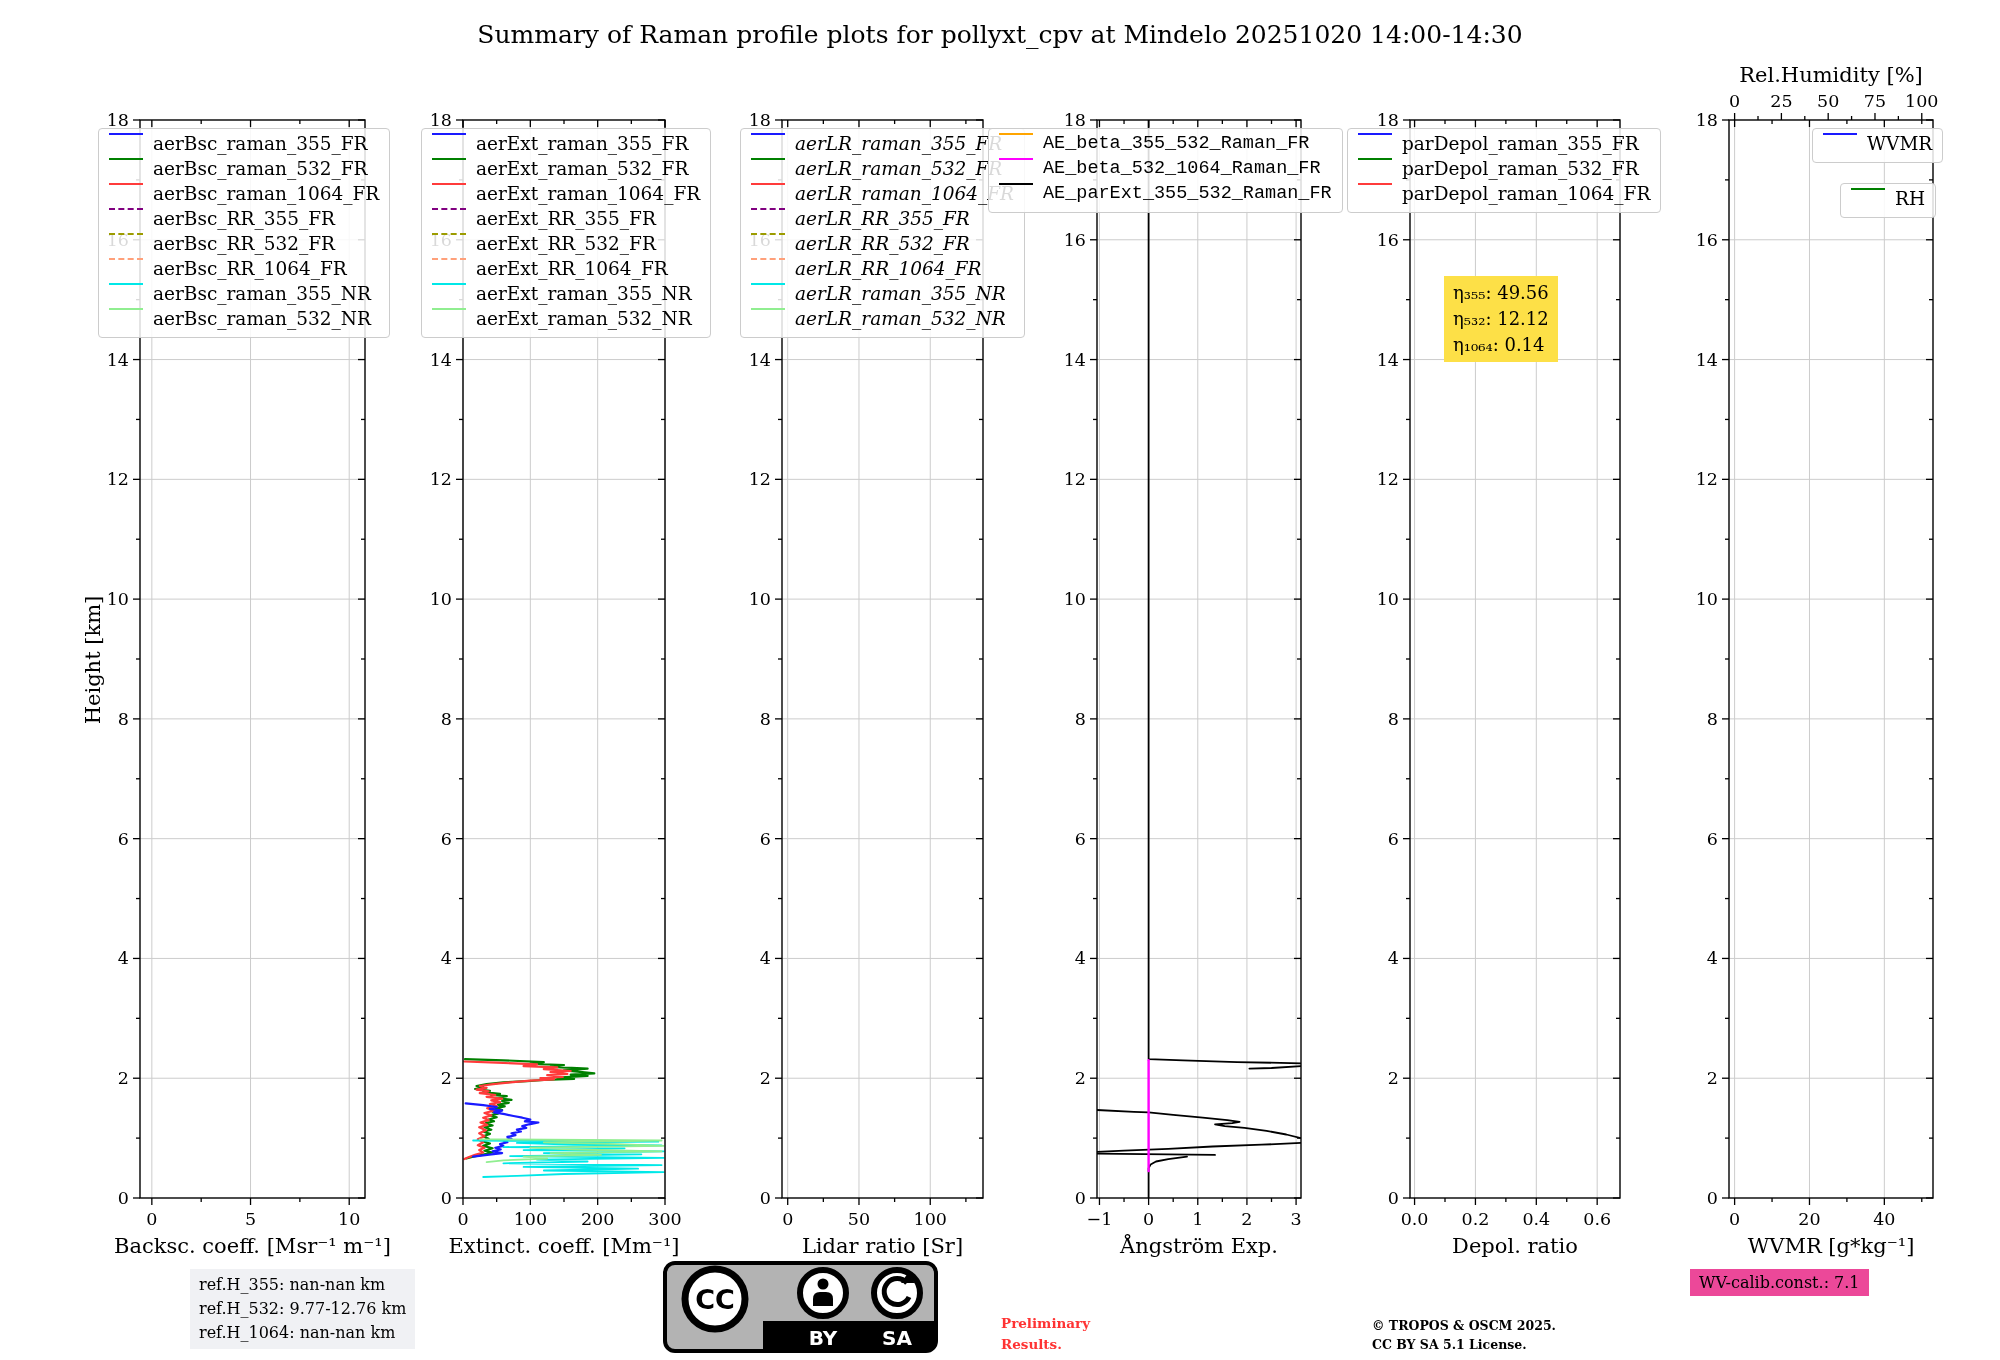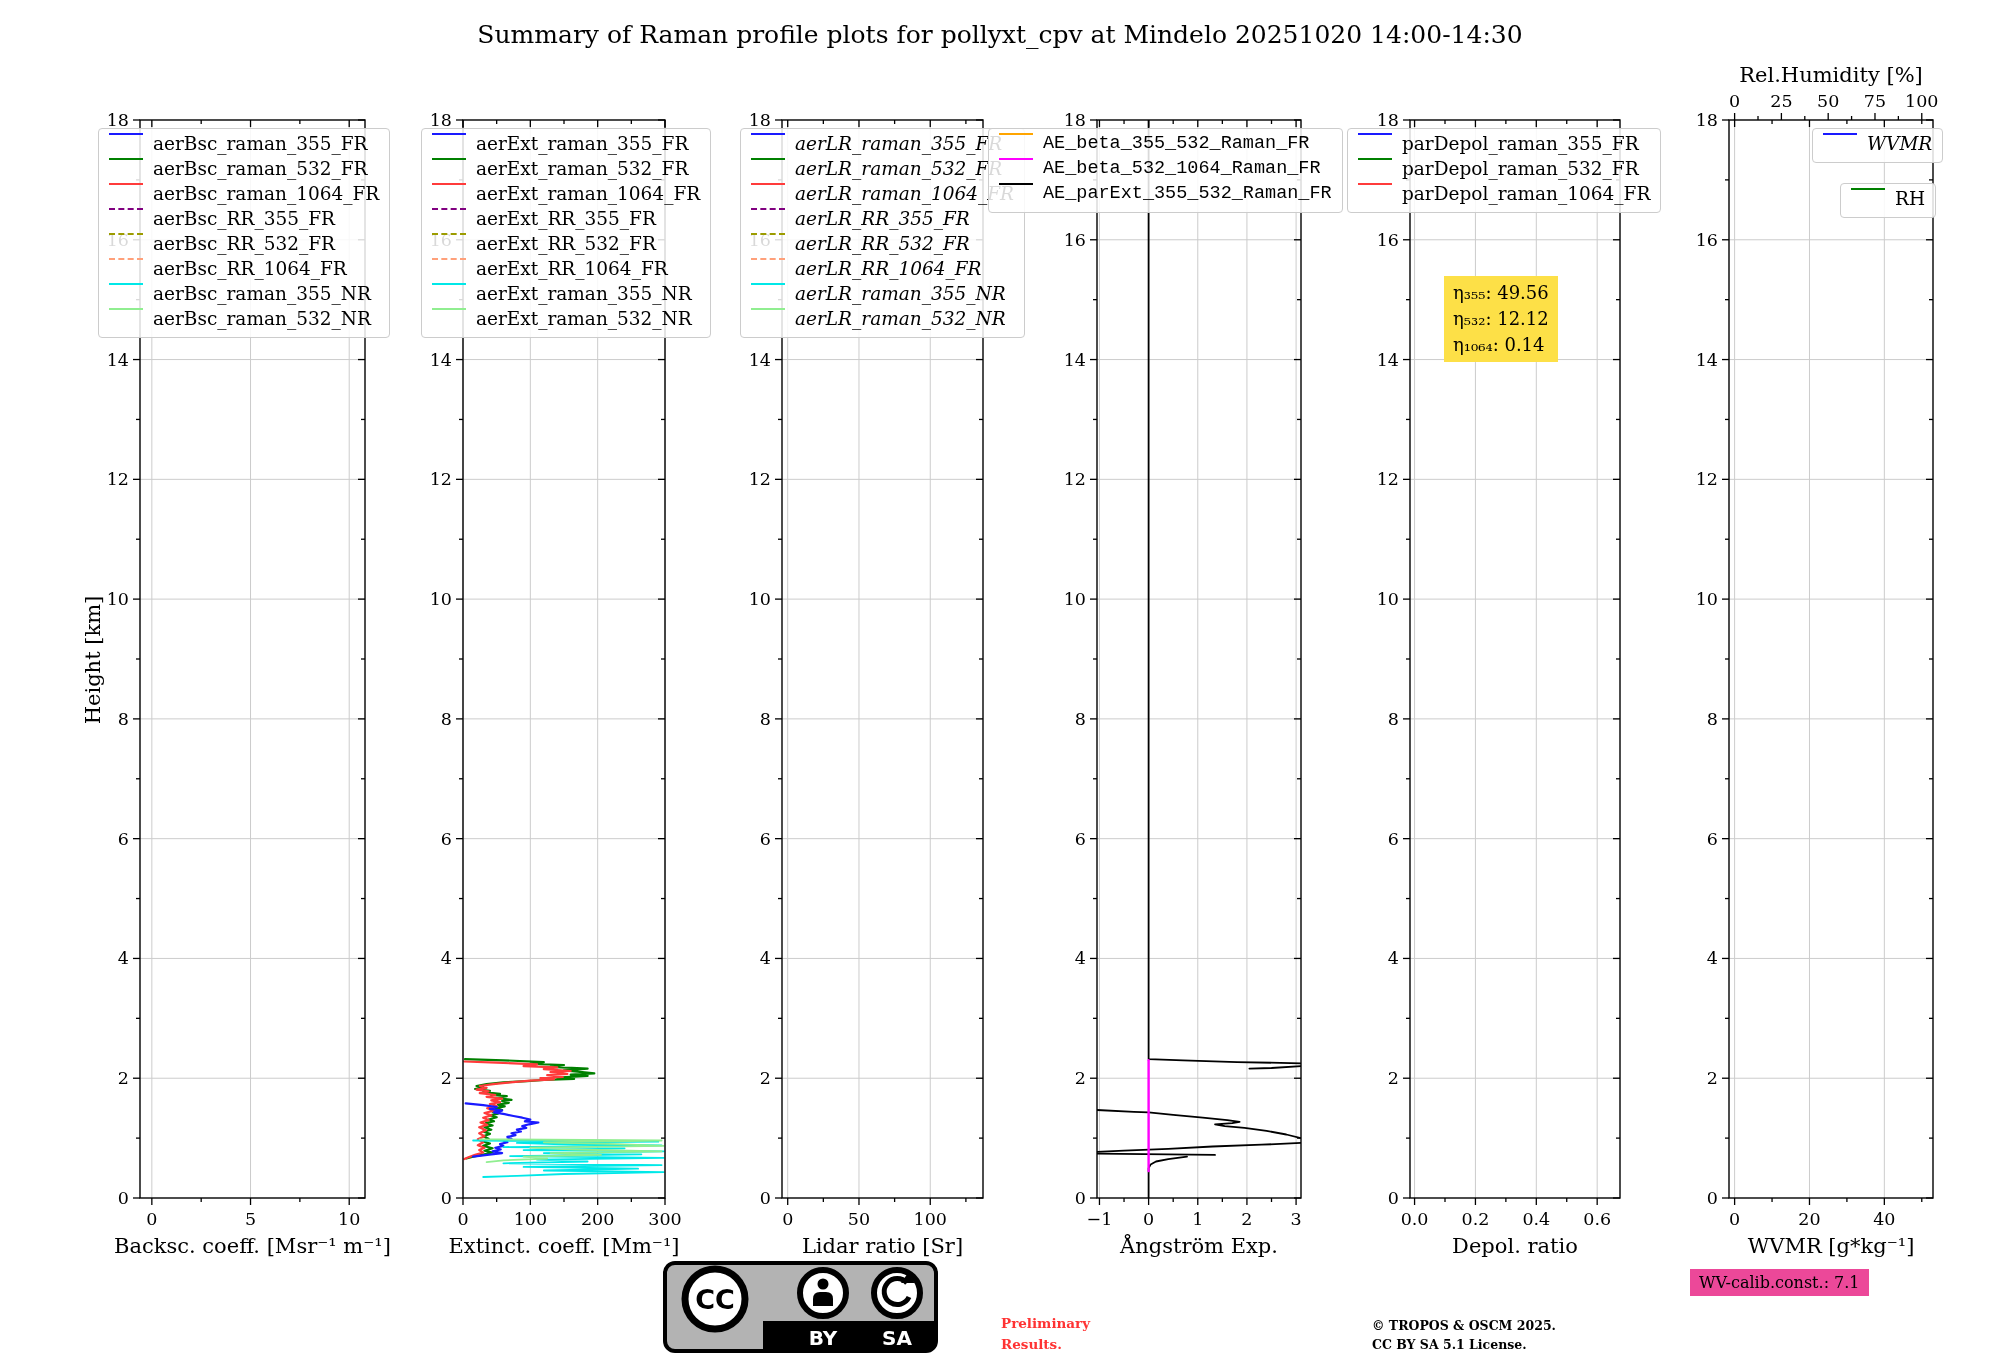--- a/index.html
+++ b/index.html
@@ -696,40 +696,45 @@
         </div>
         <div class="lrow">
           <span class="lsample" style="border-top-color: rgb(0, 128, 0);"></span>
           <span class="llabel">parDepol_raman_532_FR</span>
         </div>
         <div class="lrow">
           <span class="lsample" style="border-top-color: rgb(255, 59, 59);"></span>
           <span class="llabel">parDepol_raman_1064_FR</span>
         </div>
       </div>
-      <div class="legend" style="left: 1812px; top: 128px; font-style: italic;">
+      <div class="legend" style="left: 1812px; top: 128px;">
         <div class="lrow">
           <span class="lsample" style="border-top-color: rgb(26, 26, 255);"></span>
           <span class="llabel">WVMR</span>
         </div>
       </div>
       <div class="legend" style="left: 1822px; top: 183px; margin-left: 18px;">
         <div class="lrow">
           <span class="lsample" style="border-top-color: rgb(0, 128, 0);"></span>
           <span class="llabel">RH</span>
         </div>
       </div>
     </div>
 
   <div class="annot">
     <div>η₃₅₅: 49.56</div>
     <div>η₅₃₂: 12.12</div>
     <div>η₁₀₆₄: 0.14</div>
   </div>
 
+  <div class="refbox">
+    <div>ref.H_355: nan-nan km</div>
+    <div>ref.H_532: 9.77-12.76 km</div>
+    <div>ref.H_1064: nan-nan km</div>
+  </div>
 
   <svg id="ccbadge" width="275" height="92" viewBox="0 0 275 92">
     <rect x="2" y="2" width="271" height="88" rx="10" fill="#b3b3b3" stroke="#000" stroke-width="4"></rect>
     <path d="M100 60 H273 V78 Q273 90 261 90 H100 Z" fill="#000000"></path>
     <circle cx="52" cy="38" r="30" fill="#ffffff" stroke="#000" stroke-width="7"></circle>
     <text x="52" y="48" text-anchor="middle" font-size="27" font-weight="bold" class="badge-label" fill="#000">CC</text>
     <g>
       <circle cx="160" cy="32" r="23" fill="#ffffff" stroke="#000" stroke-width="6"></circle>
       <circle cx="160" cy="23" r="5.5" fill="#000"></circle>
       <path d="M150 45 v-7 q0 -7 7 -7 h6 q7 0 7 7 v7 z" fill="#000"></path>

